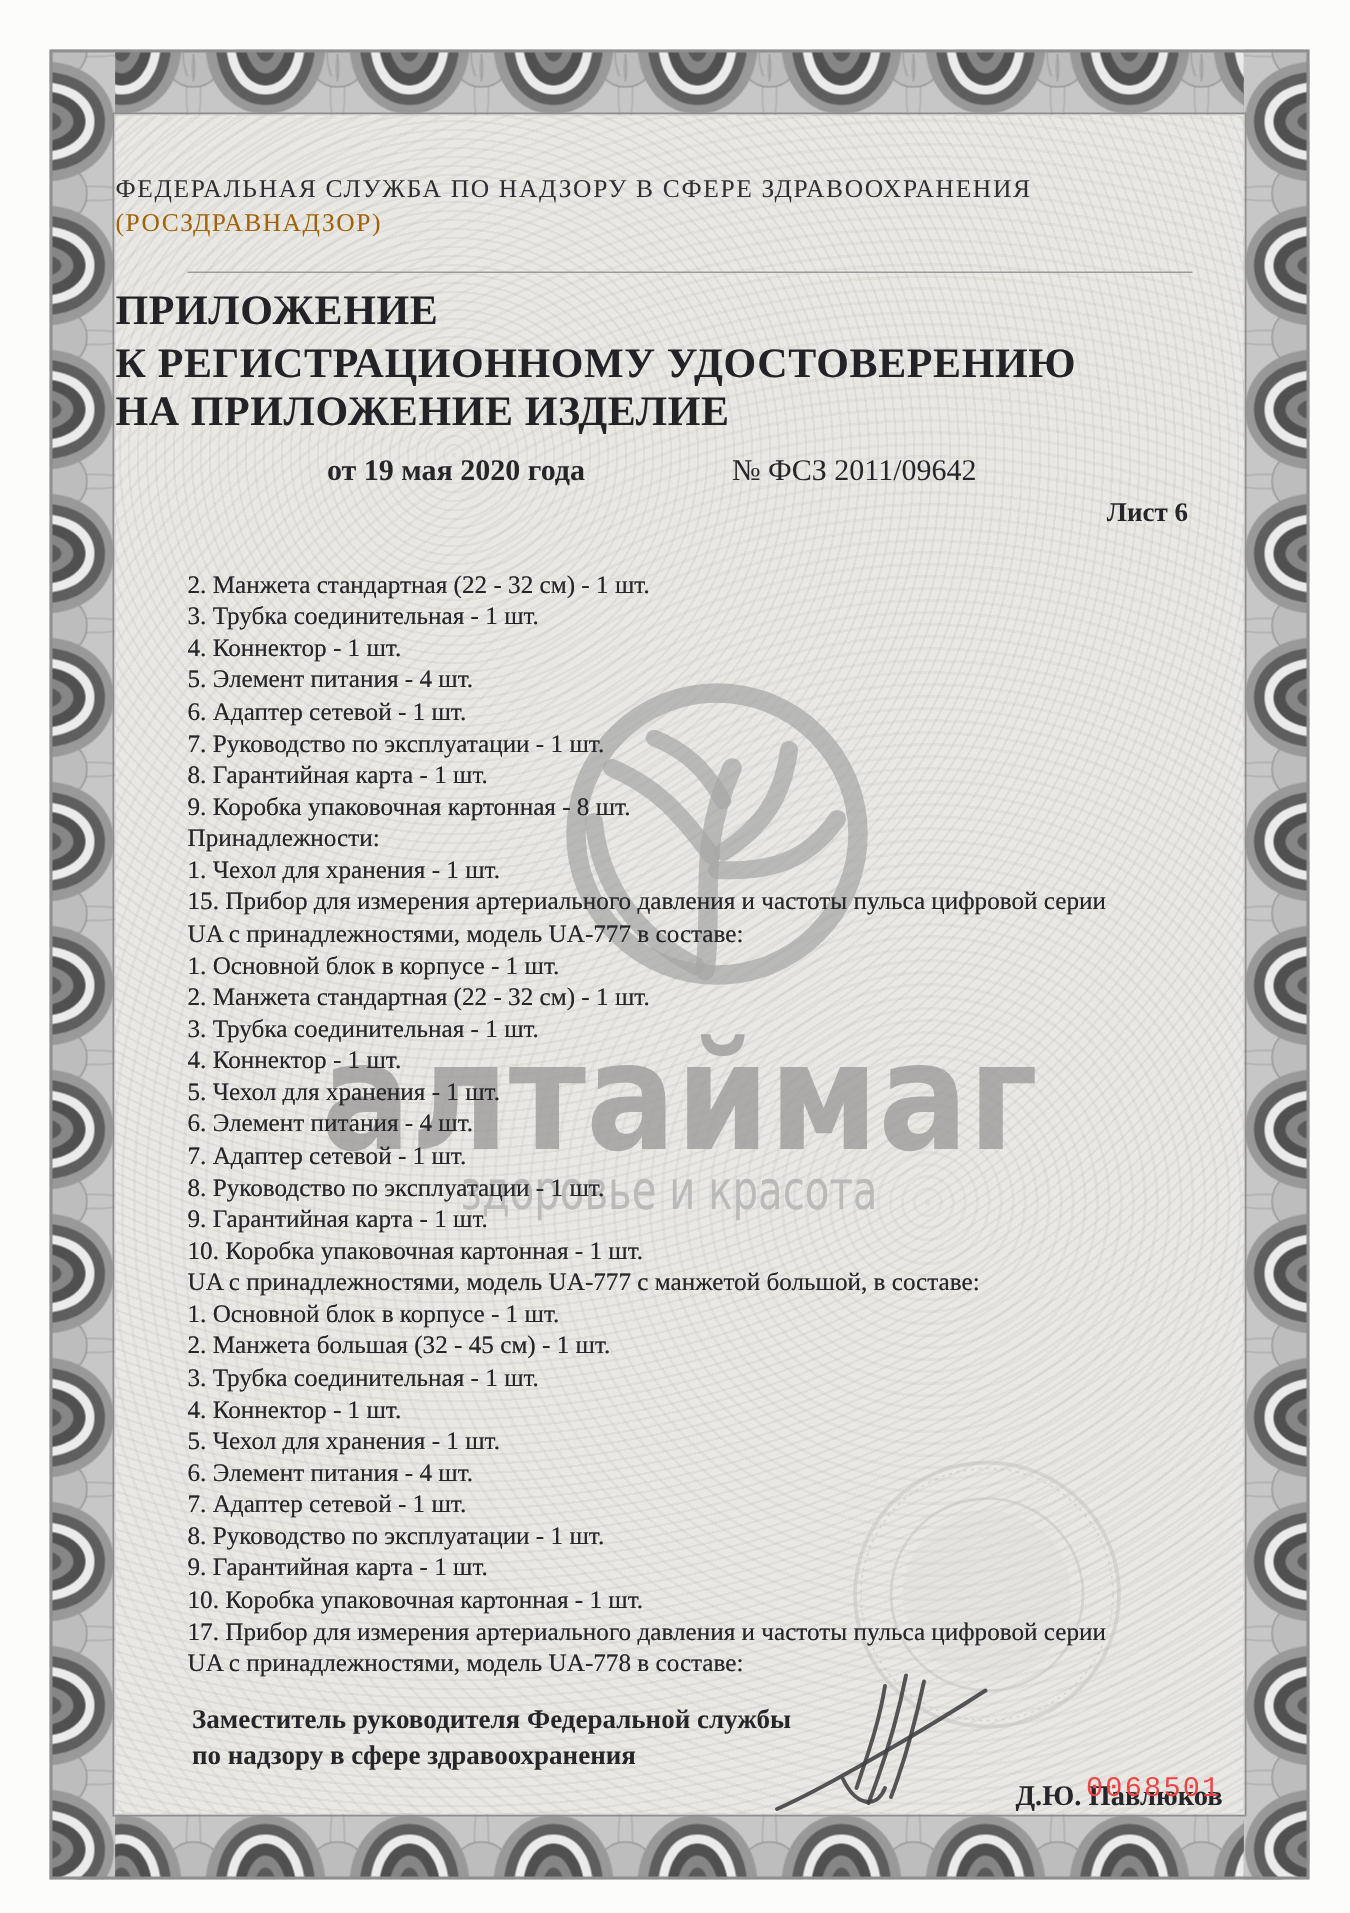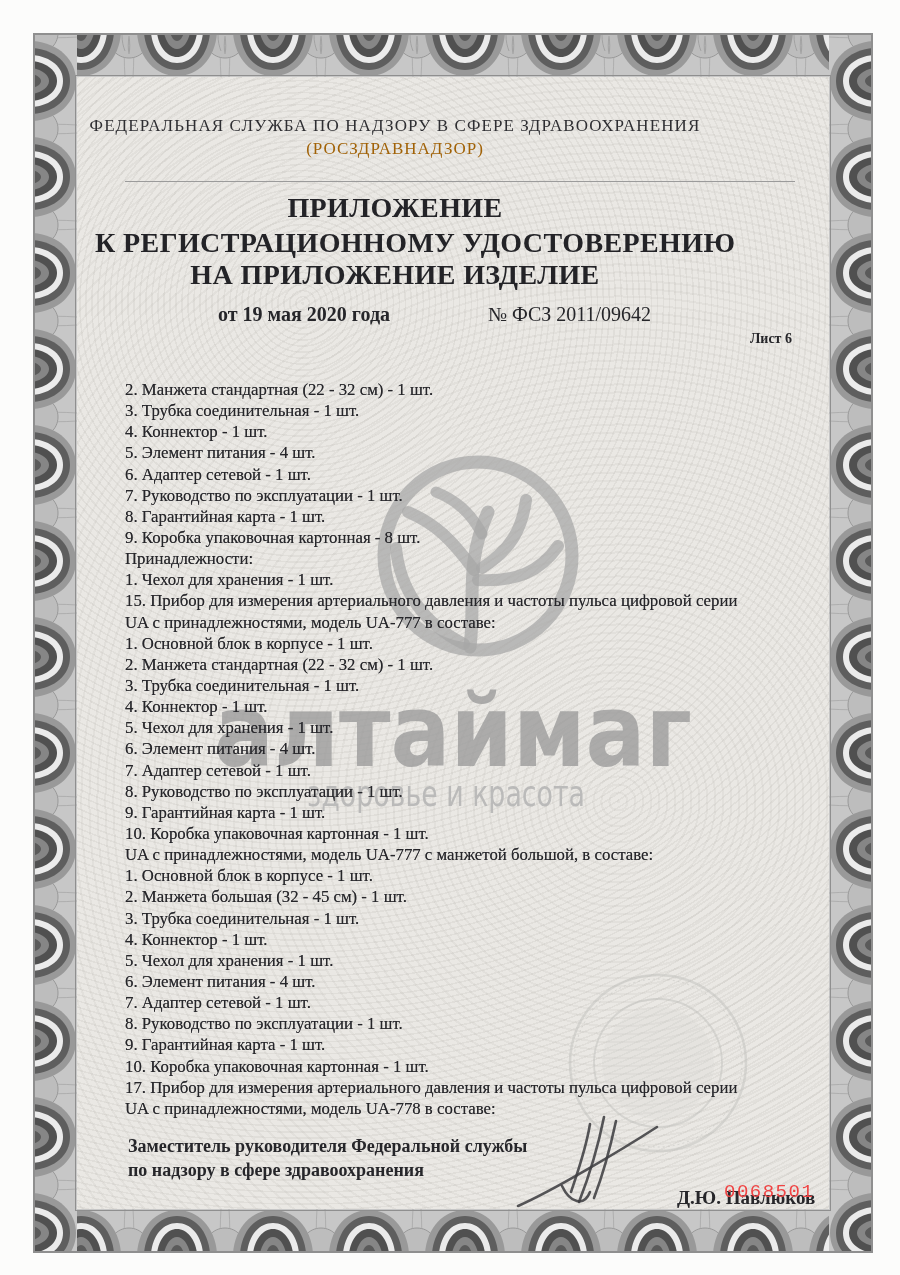--- a/index.html
+++ b/index.html
@@ -18,32 +18,32 @@
 
   
   .paper{position:absolute;left:77px;top:77px;width:752px;height:1132px;z-index:0;
          background-color:#eae8e4;
          background-image:
            repeating-radial-gradient(circle at 30% 20%, rgba(172,169,162,0.16) 0 1.5px, transparent 1.5px 6px),
            repeating-radial-gradient(circle at 72% 64%, rgba(168,165,158,0.12) 0 2px, transparent 2px 8px);}
 
   
   .content{position:absolute;inset:0;z-index:3;}
-  .centered{position:absolute;left:77px;width:636px;text-align:center;white-space:nowrap;}
+  .centered{position:absolute;left:77px;width:636px;text-align:left;white-space:nowrap;}
   .agency1{top:116px;font-size:17px;letter-spacing:1.1px;color:#2e2e32;}
   .agency2{top:139px;font-size:17px;letter-spacing:1px;color:#a16207;}
   .divider{position:absolute;left:125px;top:181px;width:670px;border-top:1.6px solid #9b9b9b;}
   .title-line{font-weight:bold;font-size:28px;letter-spacing:.4px;color:#232327;}
   .title1{top:192px;}
-  .title2{top:227px;padding-left:18px;}
+  .title2{top:227px;}
   .title3{top:259px;}
   .date-label{position:absolute;left:218px;top:303px;font-size:20px;font-weight:bold;white-space:nowrap;}
   .number-label{position:absolute;left:488px;top:303px;font-size:20px;font-weight:normal;white-space:nowrap;}
   .sheet-label{position:absolute;left:640px;top:331px;width:152px;text-align:right;
-               font-size:14px;font-weight:bold;white-space:nowrap;}
+               font-size:18px;font-weight:bold;white-space:nowrap;}
   .body-lines{position:absolute;left:125px;top:379px;}
   .body-lines .line{height:21.15px;line-height:21.15px;font-size:16.8px;white-space:nowrap;
                     color:#26262a;text-shadow:0 0 .4px rgba(45,45,50,.65);}
   .signer1{position:absolute;left:128px;top:1136px;font-size:18px;font-weight:bold;white-space:nowrap;}
   .signer2{position:absolute;left:128px;top:1160px;font-size:18px;font-weight:bold;white-space:nowrap;}
   .signer-name{position:absolute;left:677px;top:1147px;font-size:19px;font-weight:bold;white-space:nowrap;margin-top:40px;}
   .serial{position:absolute;left:724px;top:1181px;font-size:19px;letter-spacing:1.5px;
           font-family:"Liberation Mono","DejaVu Sans Mono",monospace;color:#ef4444;}
 
   

